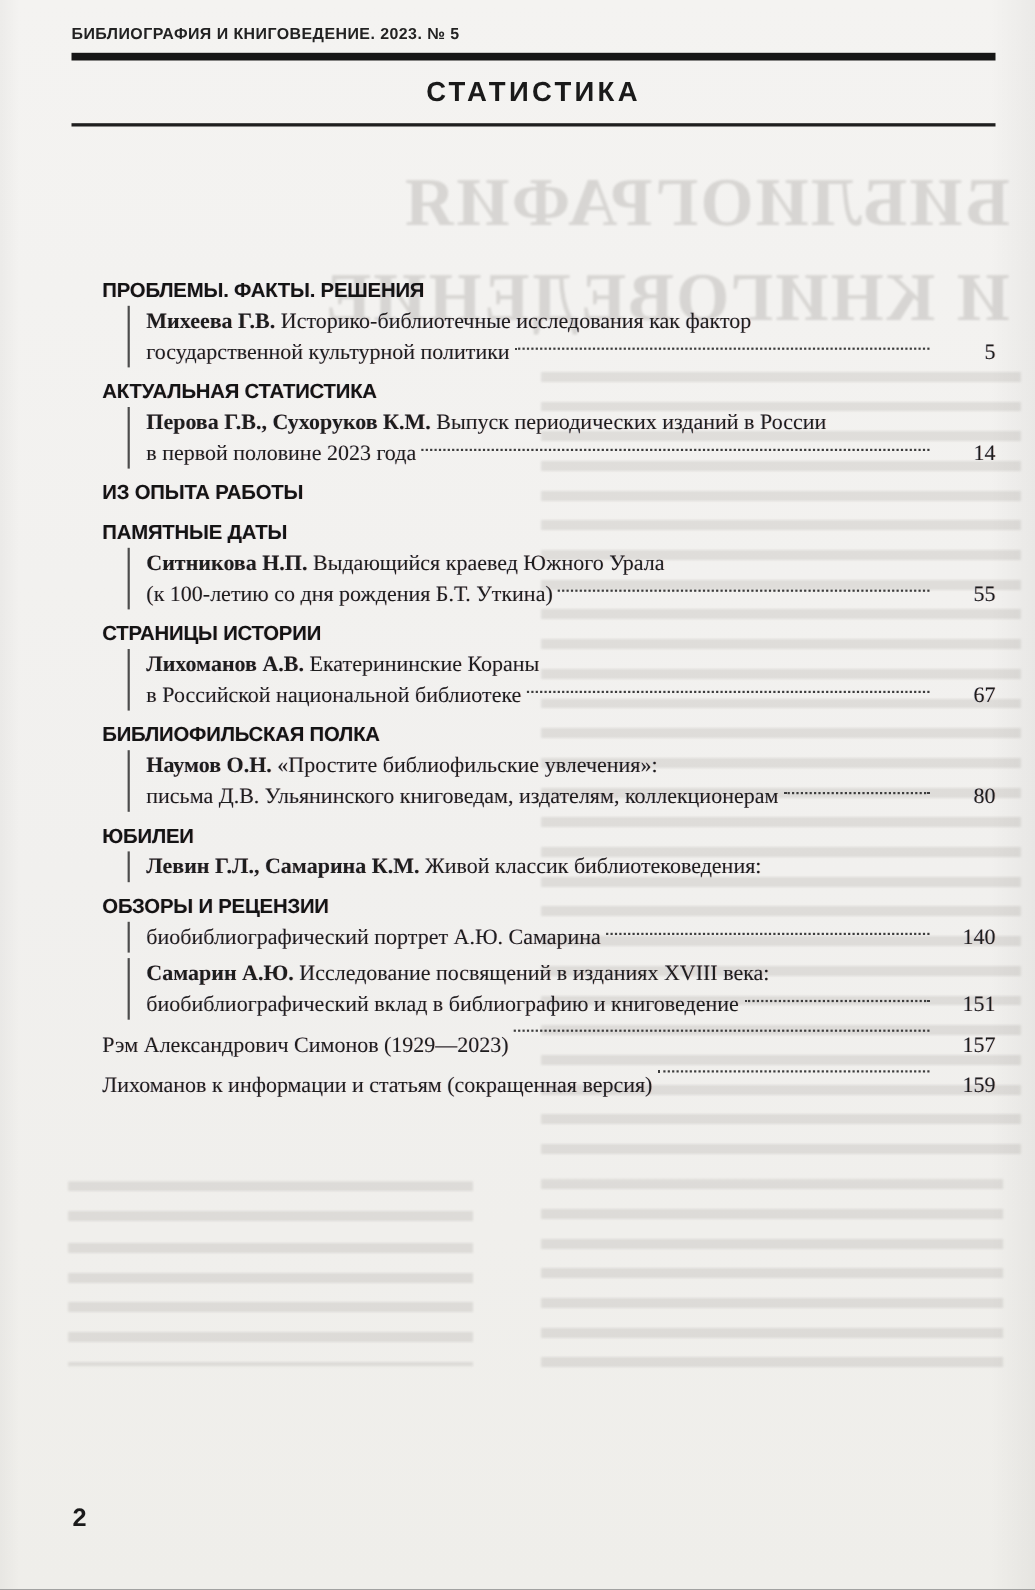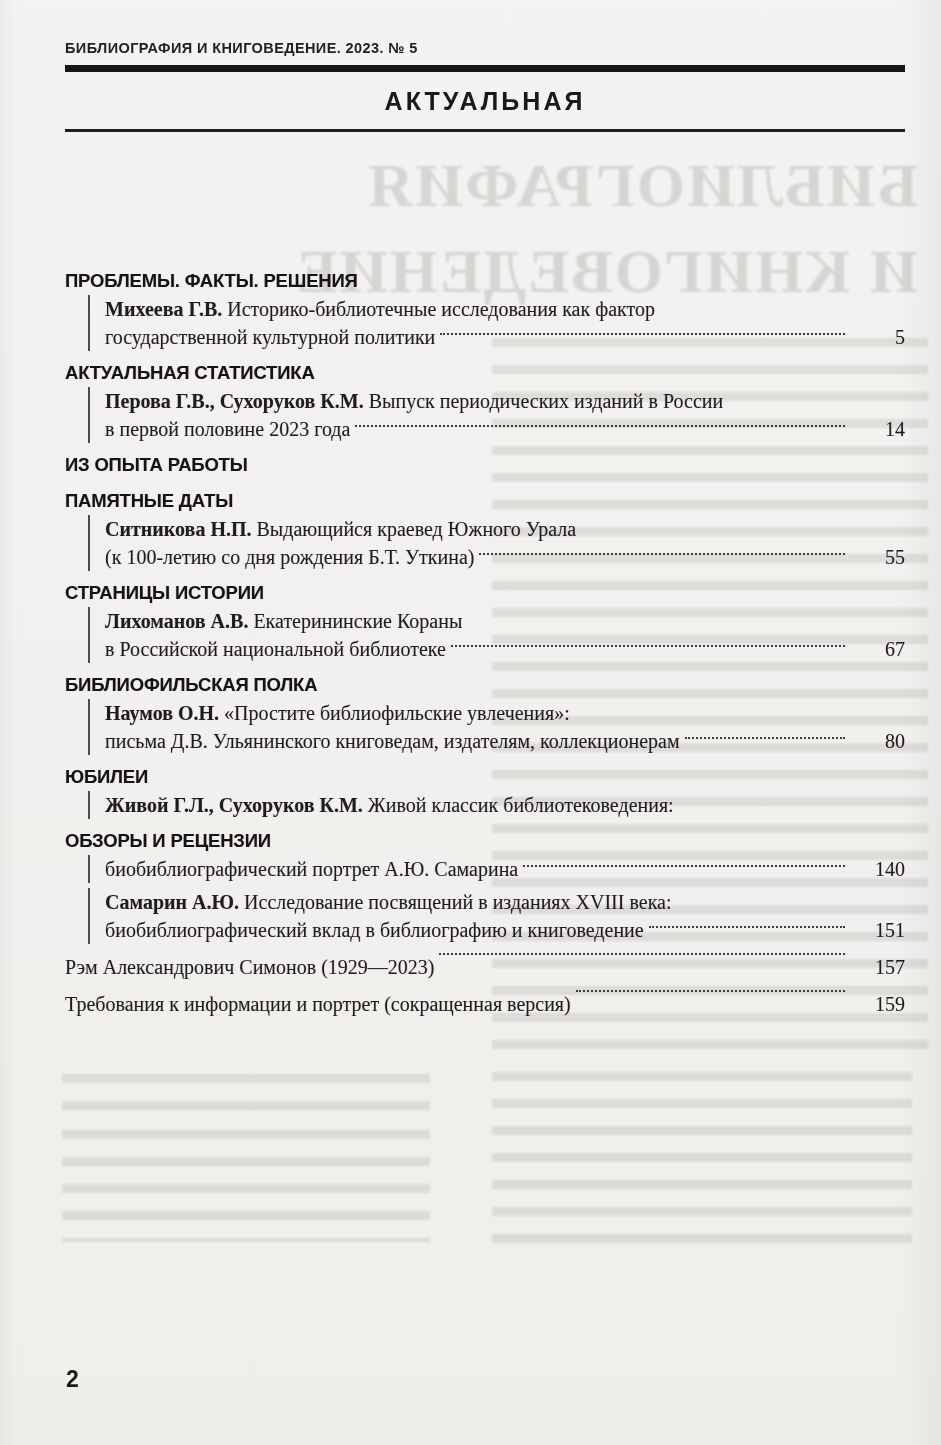--- a/index.html
+++ b/index.html
@@ -39,39 +39,40 @@
       rgba(125,120,114,0.16) 0px, rgba(125,120,114,0.16) 9px,
       rgba(125,120,114,0.00) 9px, rgba(125,120,114,0.00) 27px);
     filter:blur(0.8px);
   }
   .ghost-r1{left:492px;top:338px;width:436px;height:718px;}
   .ghost-r2{left:492px;top:1072px;width:420px;height:176px;}
   .ghost-l1{left:62px;top:1074px;width:368px;height:44px;}
   .ghost-l2{left:62px;top:1130px;width:368px;height:112px;}
 
   
-  .content{position:relative;z-index:1;padding:40px 36px 0 65px;}
+  .content{position:relative;z-index:1;padding:23px 36px 0 65px;}
 
   .running-header{
     font-family:"Liberation Sans", sans-serif;
     font-weight:bold;font-size:14.5px;letter-spacing:0.4px;
     color:#222;
     margin-bottom:9px;
   }
   .rule-thick{height:7px;background:#161616;margin-bottom:15px;}
   .toc-title{
     margin:0 0 13px 0;
     font-family:"Liberation Sans", sans-serif;
     font-weight:bold;font-size:25px;letter-spacing:3px;
     text-align:center;color:#1a1a1a;
   }
   .rule-thin{height:2.5px;background:#1f1f1f;}
 
   .toc{margin-top:134px;
     text-shadow:0.6px 0 0 rgba(185,45,35,0.15), -0.6px 0 0 rgba(45,70,180,0.15);
+    margin-left:28px;
   }
   .sec-head{
     margin:0;
     font-family:"Liberation Sans", sans-serif;
     font-weight:bold;font-size:18.5px;letter-spacing:-0.2px;
     line-height:29px;color:#141414;
   }
   .toc-section{margin-bottom:7px;}
   .entry{
     margin-left:23px;
@@ -113,21 +114,21 @@
   </div>
   <div class="ghost-lines ghost-r1"></div>
   <div class="ghost-lines ghost-r2"></div>
   <div class="ghost-lines ghost-l1"></div>
   <div class="ghost-lines ghost-l2"></div>
 
   <div class="content">
 
     <div class="running-header">БИБЛИОГРАФИЯ И КНИГОВЕДЕНИЕ. 2023. № 5</div>
     <div class="rule-thick"></div>
-    <h1 class="toc-title">АКТУАЛЬНАЯ</h1>
+    <h1 class="toc-title">СТАТИСТИКА</h1>
     <div class="rule-thin"></div>
 
     <div class="toc">
 
       <section class="toc-section">
         <h2 class="sec-head">ПРОБЛЕМЫ. ФАКТЫ. РЕШЕНИЯ</h2>
         <div class="entry">
           <div class="l1"><span class="au">Михеева Г.В.</span> <span>Историко-библиотечные исследования как фактор</span></div>
           <div class="l2">
               <span>государственной культурной политики</span>
@@ -185,21 +186,21 @@
               <span>письма Д.В. Ульянинского книговедам, издателям, коллекционерам</span>
               <span class="leader"></span>
               <span class="pg">80</span>
             </div>
         </div>
       </section>
 
       <section class="toc-section">
         <h2 class="sec-head">ЮБИЛЕИ</h2>
         <div class="entry">
-          <div class="l1"><span class="au">Живой Г.Л., Сухоруков К.М.</span> <span>Живой классик библиотековедения:</span></div>
+          <div class="l1"><span class="au">Левин Г.Л., Самарина К.М.</span> <span>Живой классик библиотековедения:</span></div>
         </div>
       </section>
 
       <section class="toc-section">
         <h2 class="sec-head">ОБЗОРЫ И РЕЦЕНЗИИ</h2>
         <div class="entry">
           <div class="l2">
               <span>биобиблиографический портрет А.Ю. Самарина</span>
               <span class="leader"></span>
               <span class="pg">140</span>
@@ -214,21 +215,21 @@
             </div>
         </div>
       </section>
 
       <div class="extra-row">
         <span>Рэм Александрович Симонов (1929—2023)</span>
           <span class="leader"></span>
           <span class="pg">157</span>
       </div>
       <div class="extra-row">
-        <span>Требования к информации и портрет (сокращенная версия)</span>
+        <span>Лихоманов к информации и статьям (сокращенная версия)</span>
           <span class="leader"></span>
           <span class="pg">159</span>
       </div>
 
     </div>
   </div>
 
   <span class="folio">2</span>
 </div>
 

